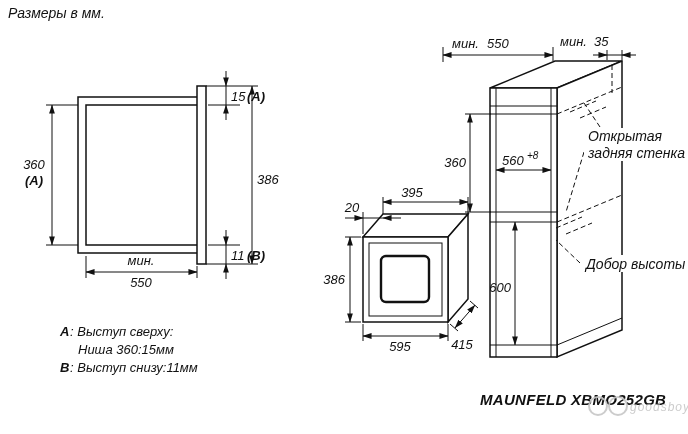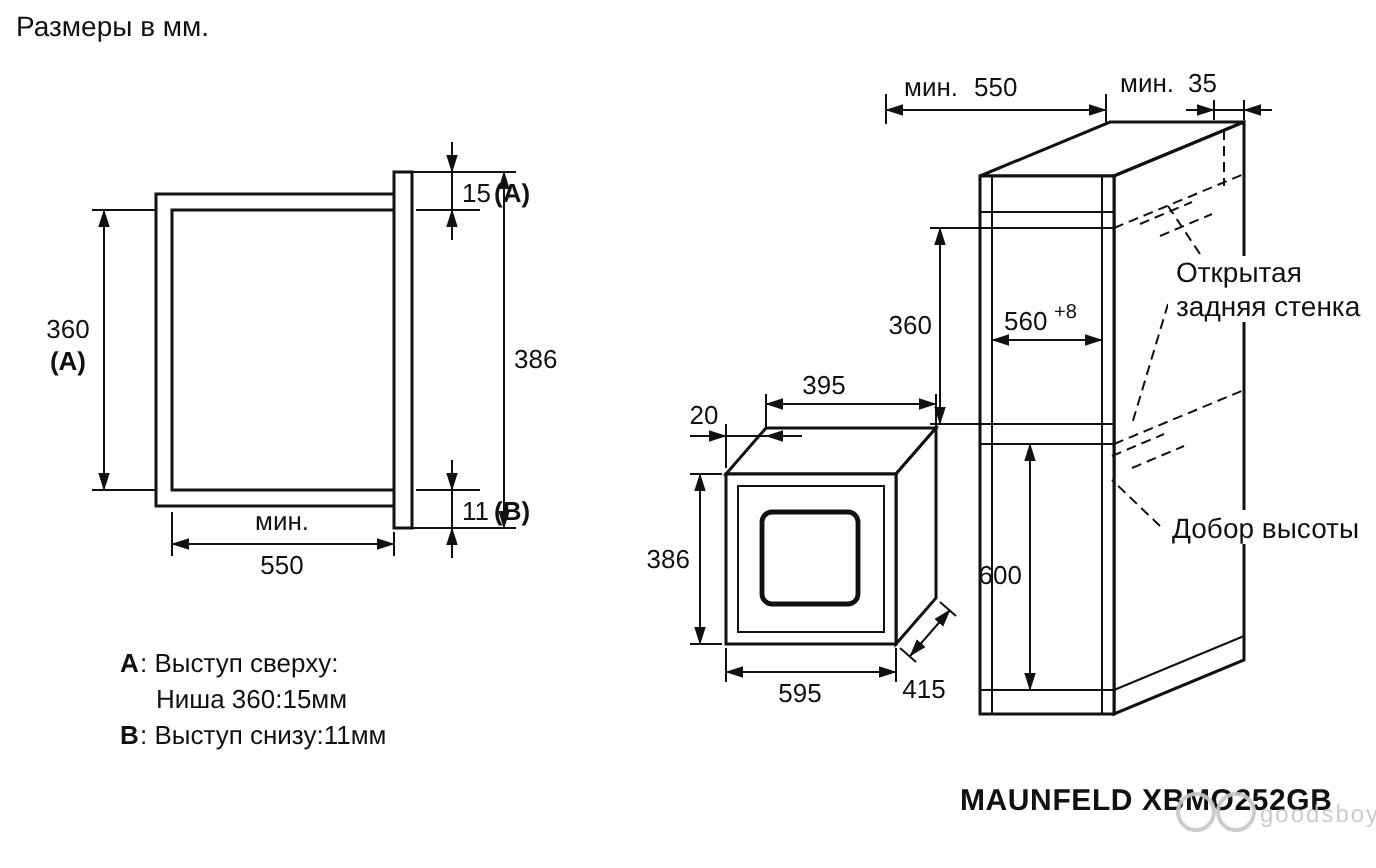--- a/index.html
+++ b/index.html
@@ -1,16 +1,16 @@
 <!DOCTYPE html>
 <html><head>
 <meta charset="utf-8">
 <style>
   html,body{margin:0;padding:0;background:#fff;}
-  .page{position:relative;width:688px;height:434px;background:#fff;overflow:hidden;}
+  .page{position:relative;width:688px;height:434px;background:#fff;overflow:hidden;font-style:italic;}
   svg{display:block;}
   .ln{fill:none;stroke:#111;stroke-width:1.5;stroke-linejoin:miter;}
   .fw{fill:#fff;stroke:#111;stroke-width:1.5;stroke-linejoin:miter;}
   .thin{fill:none;stroke:#111;stroke-width:1;}
   .dim{fill:none;stroke:#111;stroke-width:1;}
   .dash{stroke-dasharray:5 3;}
   text{font-family:"Liberation Sans",sans-serif;font-size:13px;fill:#111;}
   .t14{font-size:14px;}
   .b{font-weight:bold;}
   .small{font-size:10px;}

